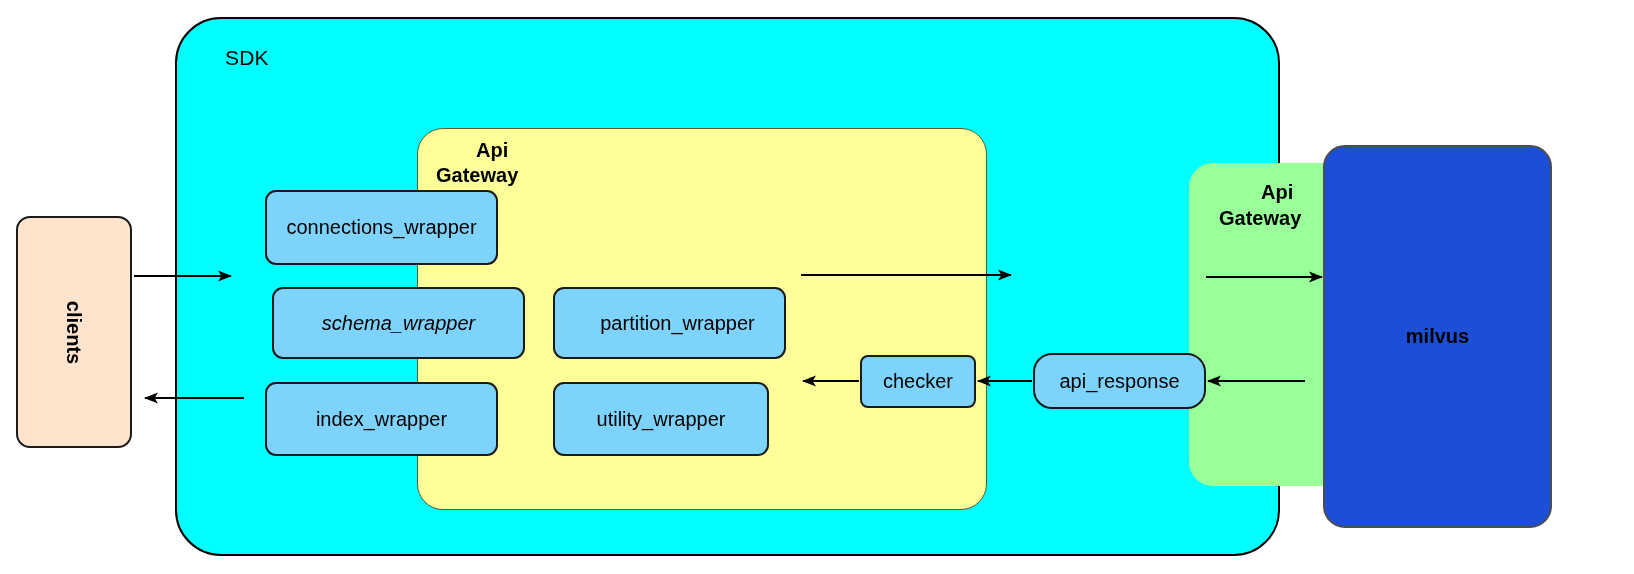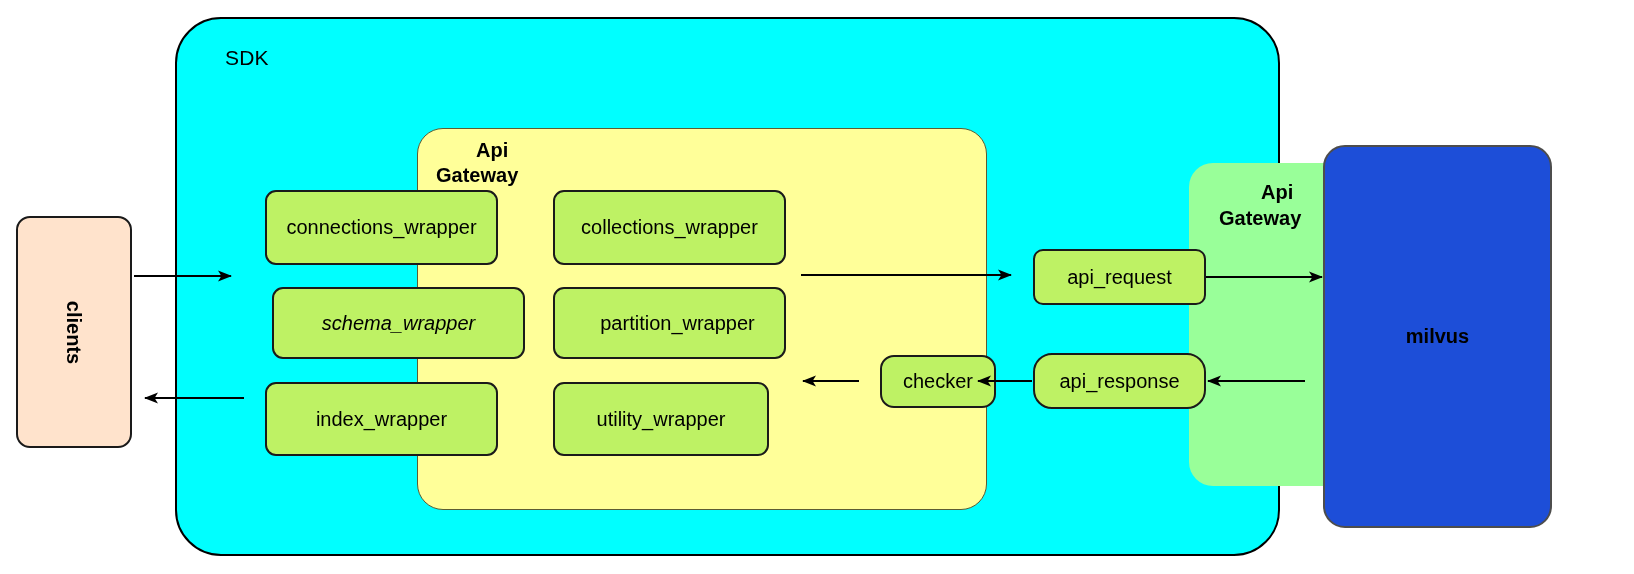--- a/index.html
+++ b/index.html
@@ -90,34 +90,34 @@
     font-weight: bold;
     line-height: 1.3;
     text-align: left;
     width: 130px;
   }
   .gateway-label .l1 { display: block; padding-left: 42px; }
   .gateway-label .l2 { display: block; padding-left: 0px; }
 
   
   .leaf {
-    background: #bef264;
+    background: #7dd3fc;
     border-radius: 11px;
     font-size: 20px;
     border: 2px solid #1a1a1a;
   }
 
   .w-connections { left: 265px; top: 190px; width: 233px; height: 75px; }
   .w-collections { left: 553px; top: 190px; width: 233px; height: 75px; }
   .w-schema      { left: 272px; top: 287px; width: 253px; height: 72px; font-style: italic; }
   .w-partition   { left: 553px; top: 287px; width: 233px; height: 72px; padding-left: 16px; }
   .w-index       { left: 265px; top: 382px; width: 233px; height: 74px; justify-content: center; }
   .w-utility     { left: 553px; top: 382px; width: 216px; height: 74px; }
 
-  .checker-box { left: 880px; top: 355px; width: 116px; height: 53px; border-radius: 14px; }
+  .checker-box { left: 860px; top: 355px; width: 116px; height: 53px; border-radius: 8px; }
 
   .api-request  { left: 1033px; top: 249px; width: 173px; height: 56px; border-radius: 10px; }
   .api-response { left: 1033px; top: 353px; width: 173px; height: 56px; border-radius: 19px; }
 
   .clients-box {
     left: 16px;
     top: 216px;
     width: 116px;
     height: 232px;
     background: #ffe3cc;
@@ -174,43 +174,37 @@
       <span class="gateway-label">
         <span class="l1">Api</span>
         <span class="l2">Gateway</span>
       </span>
     </div>
   </div>
 
   <div class="node leaf w-connections">
     <span>connections_wrapper</span>
   </div>
-  <div class="node leaf w-collections">
-    <span>collections_wrapper</span>
-  </div>
   <div class="node leaf w-schema">
     <span>schema_wrapper</span>
   </div>
   <div class="node leaf w-partition">
     <span>partition_wrapper</span>
   </div>
   <div class="node leaf w-index">
     <span>index_wrapper</span>
   </div>
   <div class="node leaf w-utility">
     <span>utility_wrapper</span>
   </div>
 
   <div class="node leaf checker-box">
     <span>checker</span>
   </div>
 
-  <div class="node leaf api-request">
-    <span>api_request</span>
-  </div>
   <div class="node leaf api-response">
     <span>api_response</span>
   </div>
 
   <div class="node clients-box">
     <span class="clients-label">clients</span>
   </div>
 
   <div class="node milvus-box">
     <span class="milvus-label">milvus</span>

